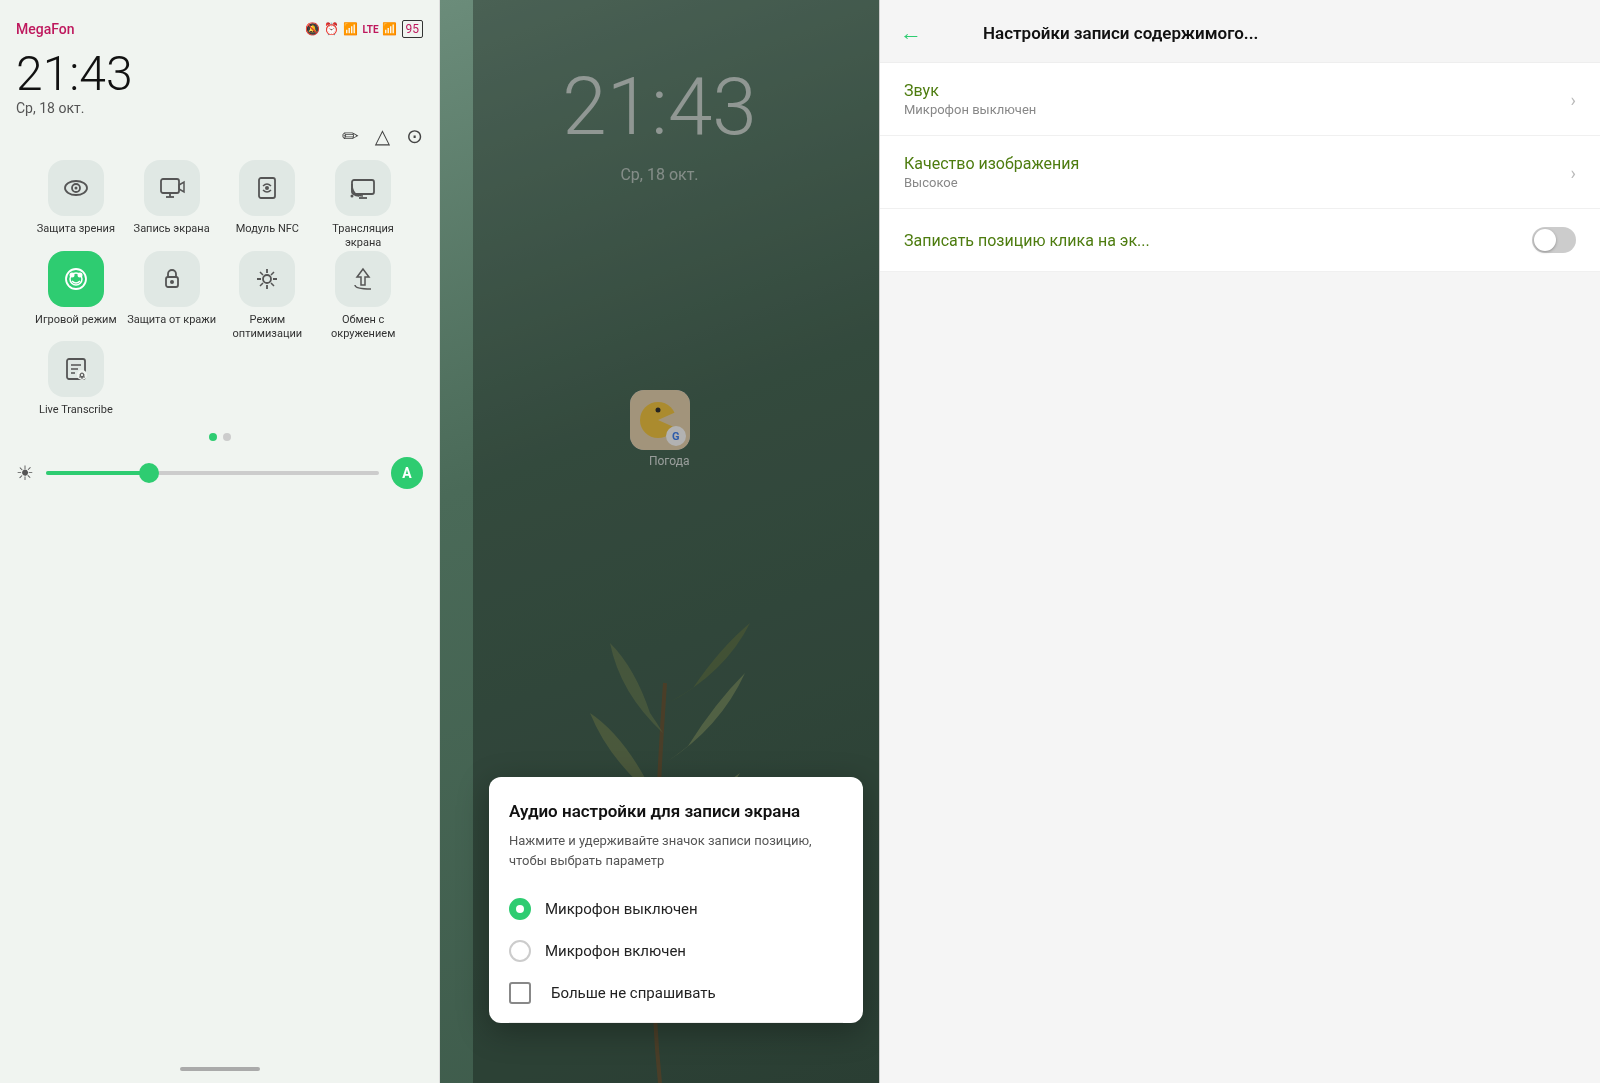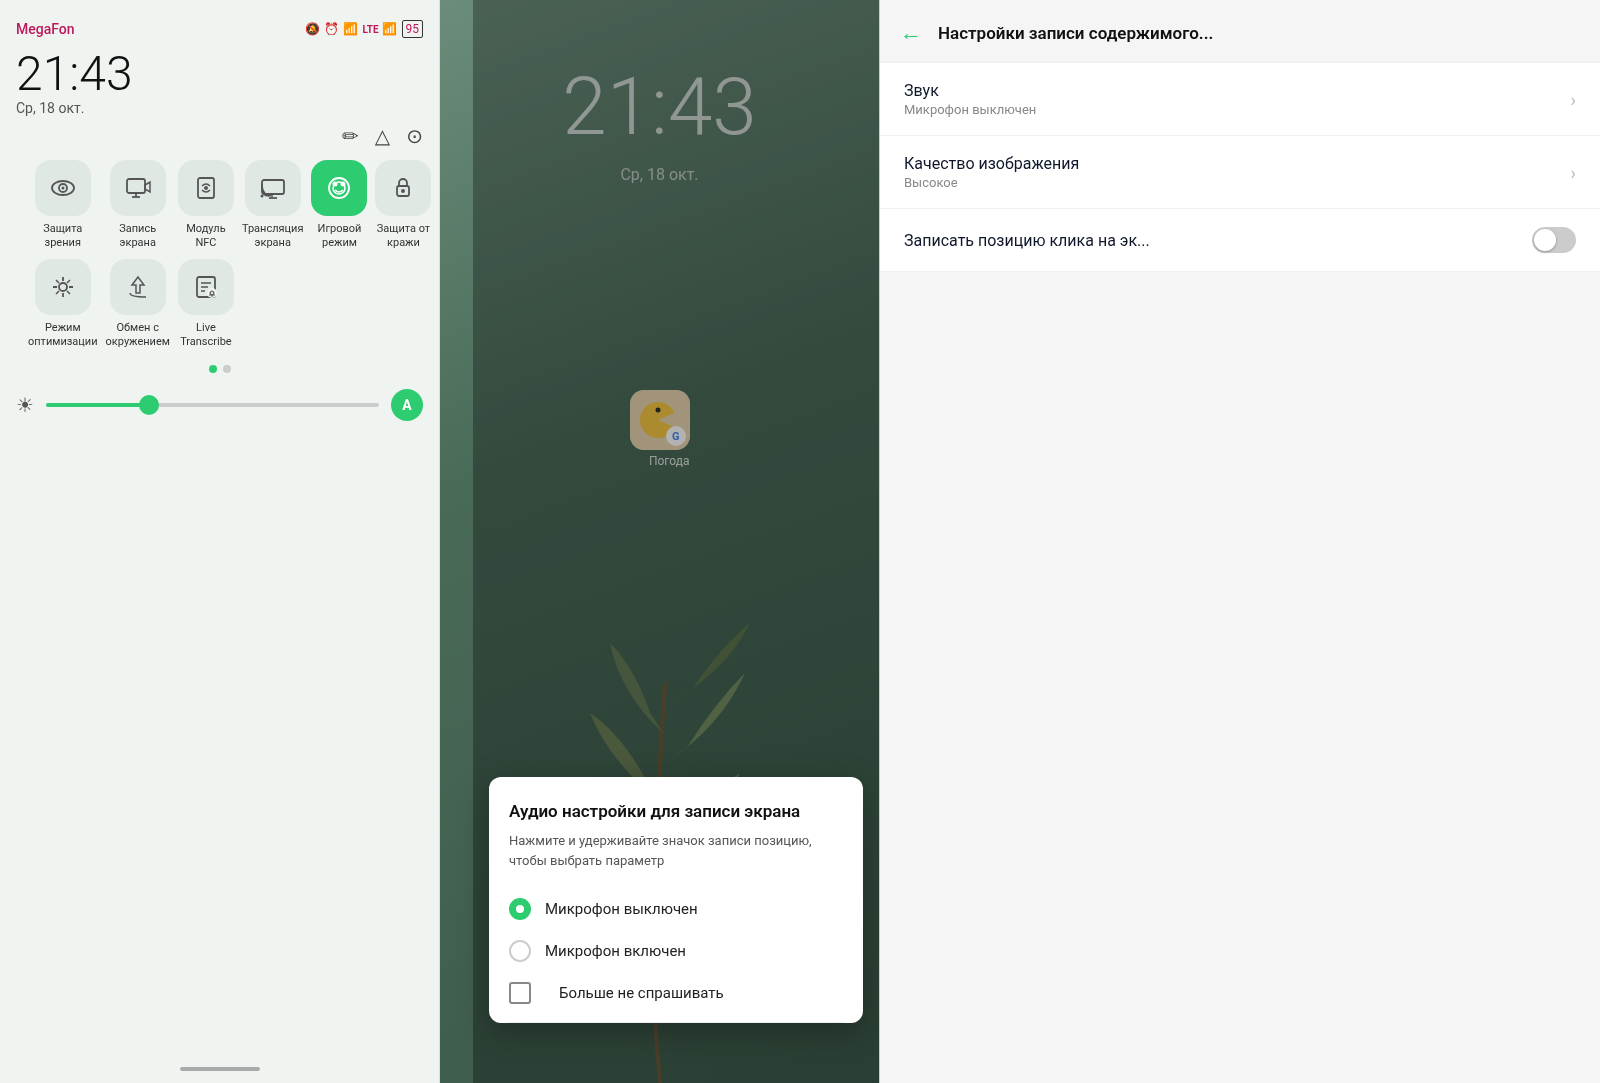--- a/index.html
+++ b/index.html
@@ -69,22 +69,22 @@
     }
 
     .toolbar-icon {
       font-size: 20px;
       color: #444;
       cursor: pointer;
     }
 
     .quick-tiles {
       display: grid;
-      grid-template-columns: repeat(6, 1fr);
-      gap: 8px;
+      grid-template-columns: repeat(4, 1fr);
+      gap: 0;
       padding: 8px 28px;
     }
 
     .tile {
       display: flex;
       flex-direction: column;
       align-items: center;
       gap: 6px;
       cursor: pointer;
     }
@@ -329,21 +329,21 @@
     }
 
     .radio-label {
       font-size: 15px;
       color: #222;
     }
 
     .checkbox-option {
       display: flex;
       align-items: center;
-      gap: 28px;
+      gap: 20px;
       padding: 10px 0;
       cursor: pointer;
     }
 
     .checkbox-box {
       width: 22px;
       height: 22px;
       border: 2px solid #888;
       border-radius: 3px;
       flex-shrink: 0;
@@ -405,20 +405,21 @@
     .back-arrow {
       font-size: 22px;
       color: #2ecc71;
       cursor: pointer;
     }
 
     .settings-title {
       font-size: 17px;
       font-weight: 600;
       color: #111;
+      margin-left: 45px;
     }
 
     .settings-list {
       background: white;
       margin: 0;
     }
 
     .settings-item {
       display: flex;
       align-items: center;
@@ -427,21 +428,21 @@
       border-bottom: 1px solid #f0f0f0;
       cursor: pointer;
     }
 
     .settings-item-content {
       flex: 1;
     }
 
     .settings-item-title {
       font-size: 16px;
-      color: #0f172a;
+      color: #4d7c0f;
       font-weight: 400;
     }
 
     .settings-item-subtitle {
       font-size: 13px;
       color: #888;
       margin-top: 2px;
     }
 
     .chevron-right {

